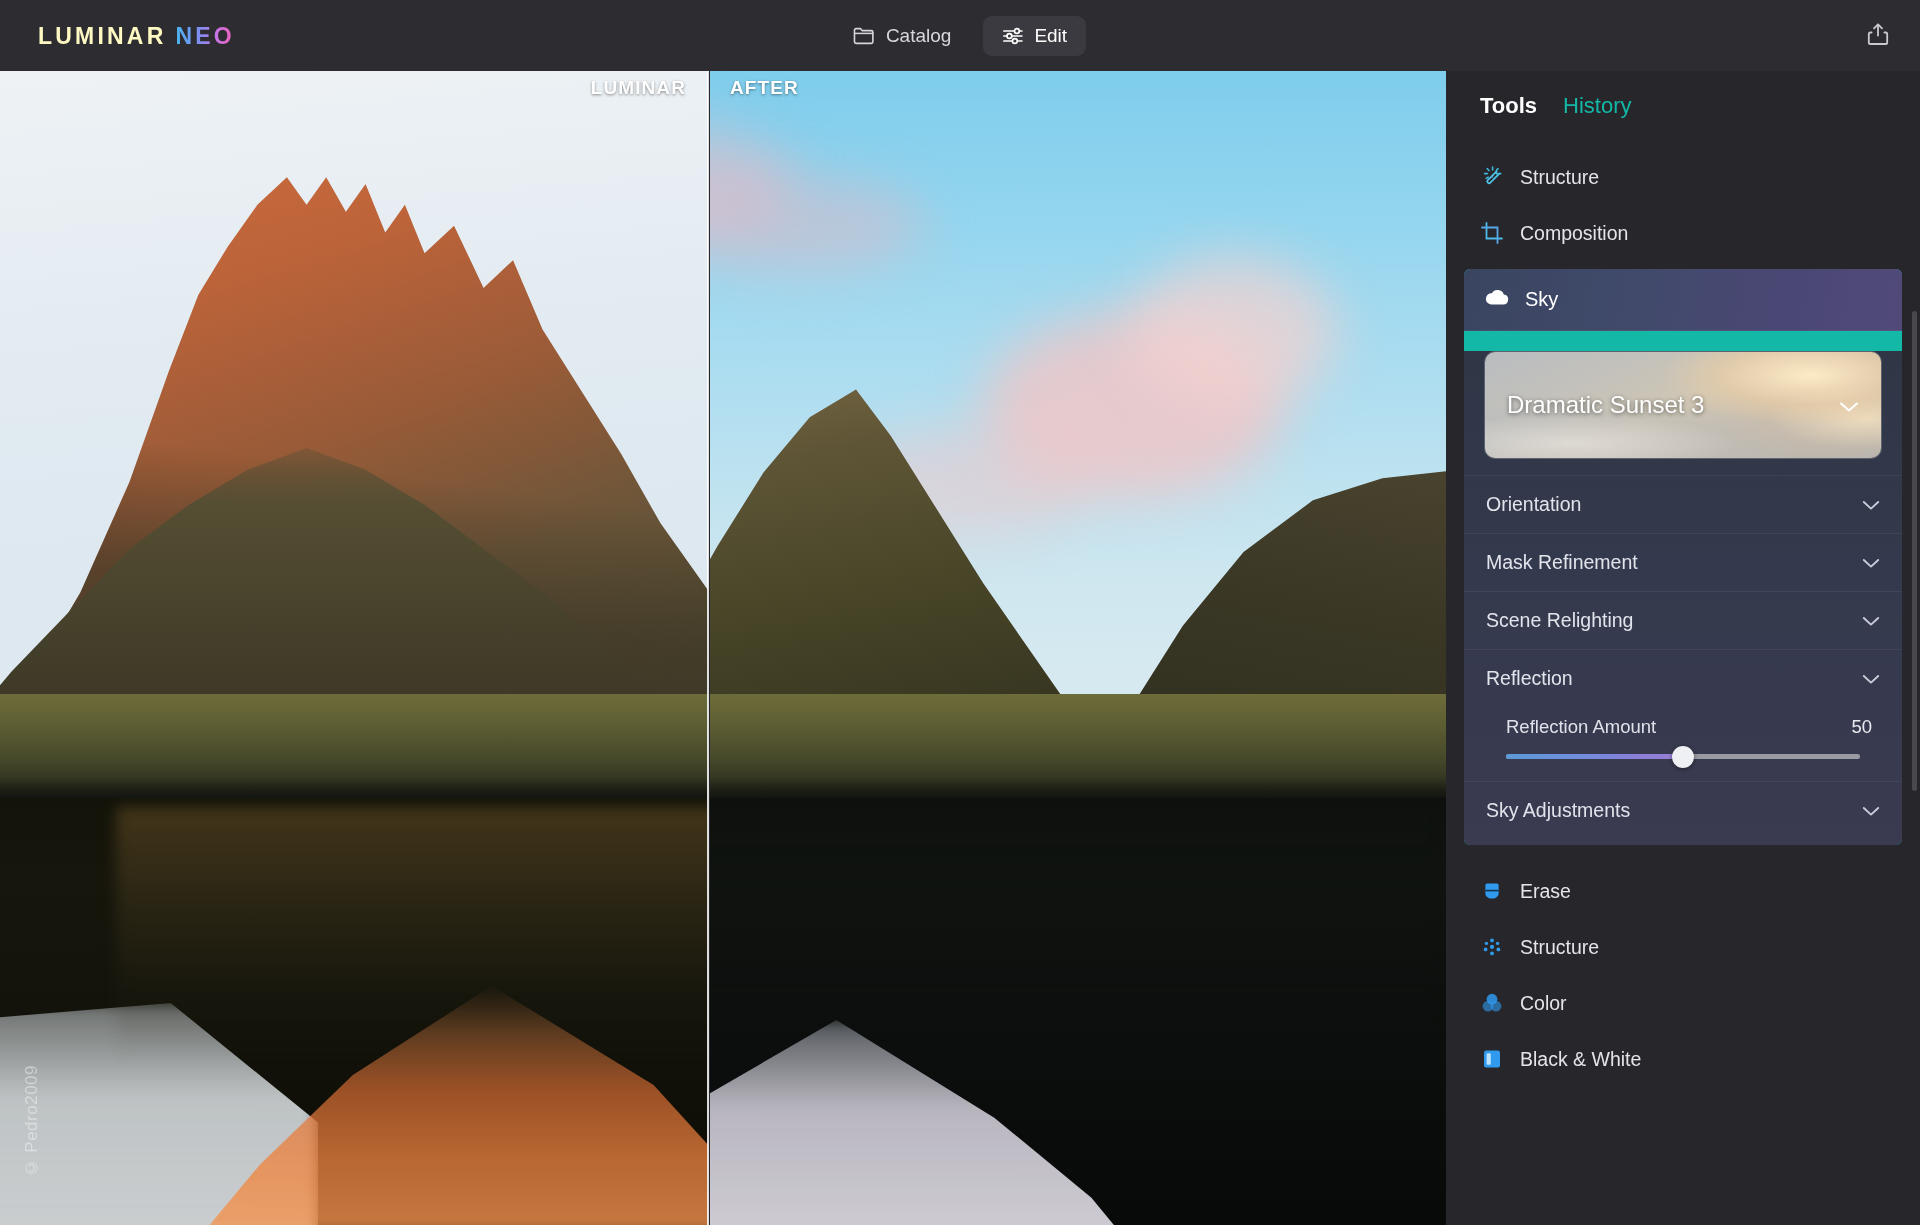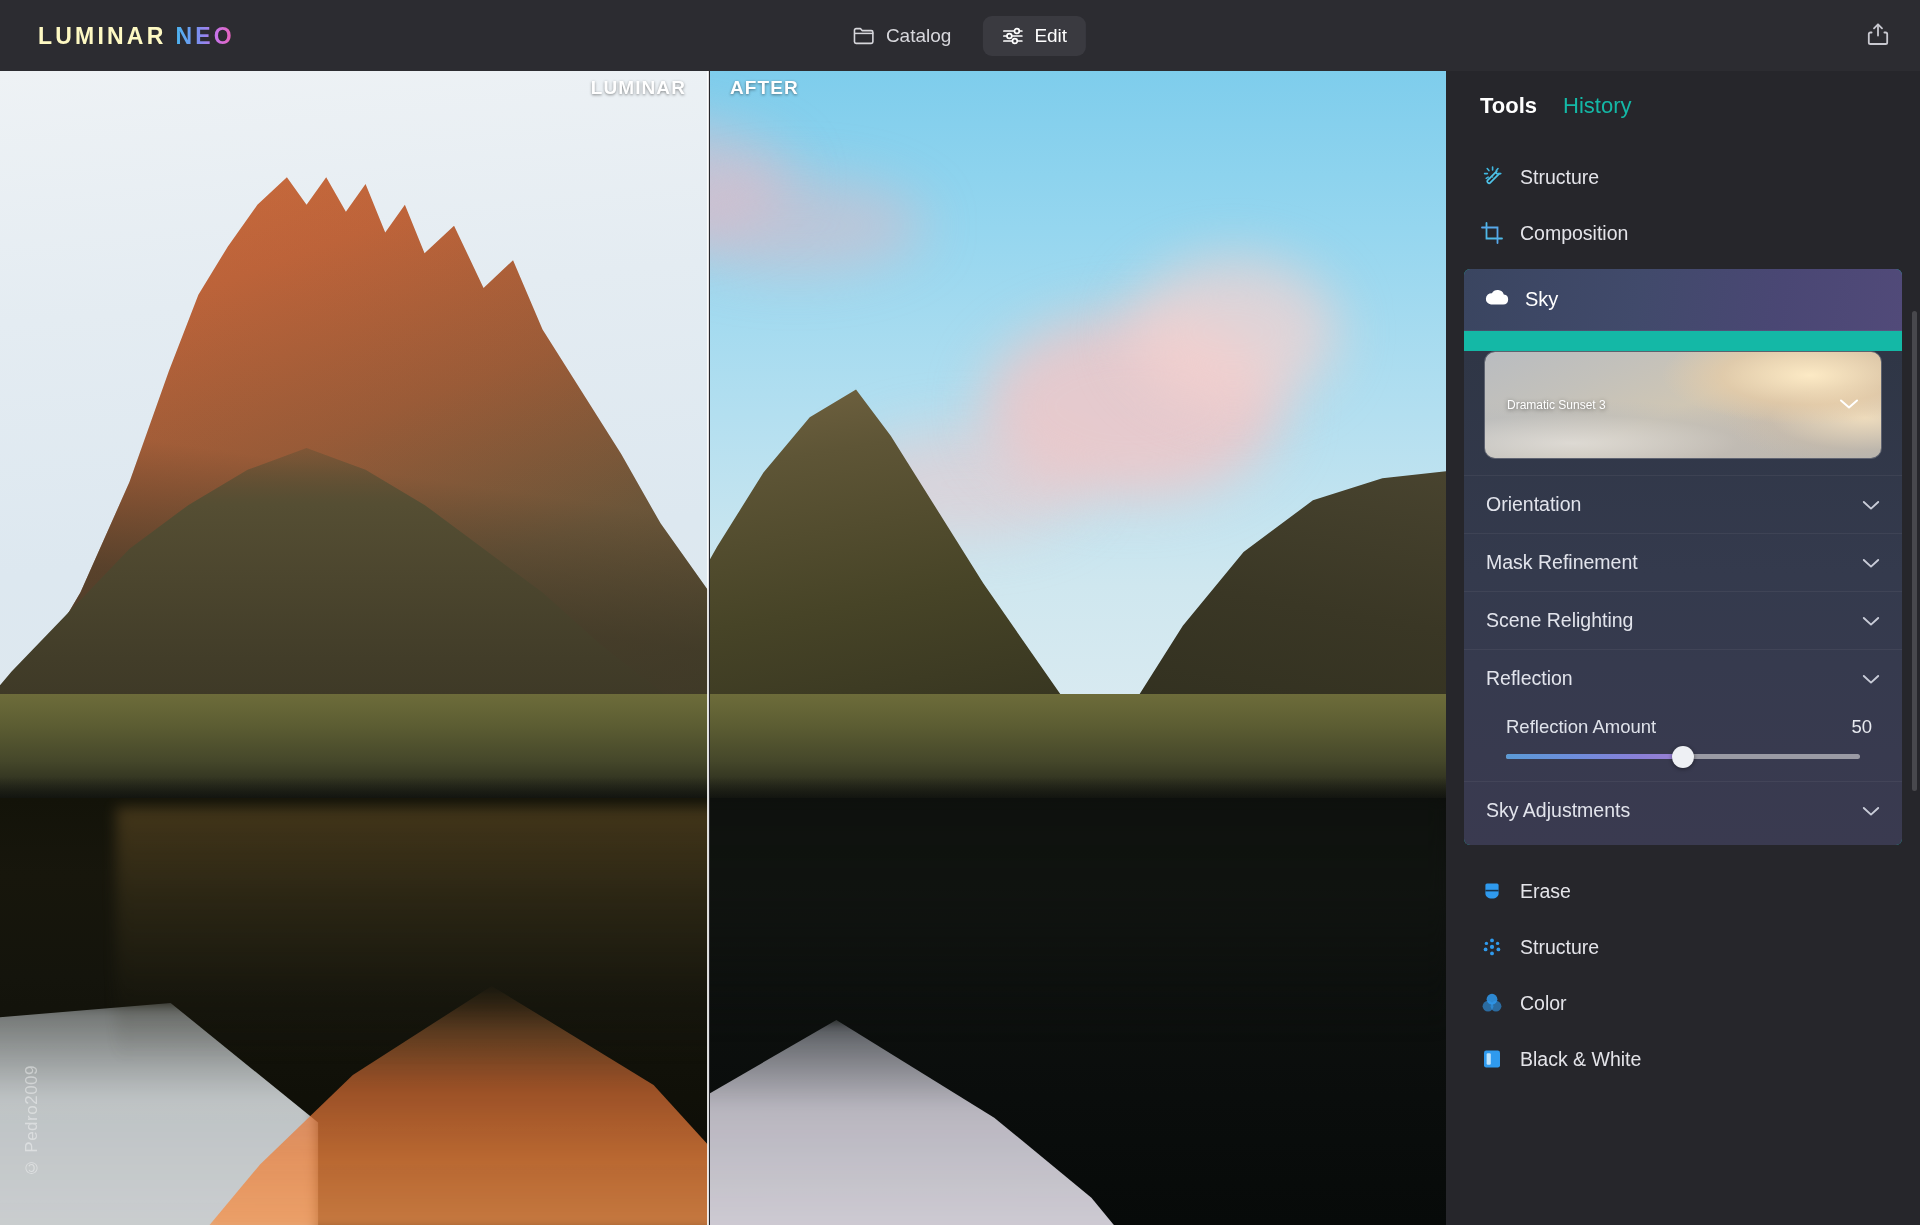--- a/index.html
+++ b/index.html
@@ -200,21 +200,21 @@
   #presetthumb {
     position:absolute; inset:0;
     background:
       radial-gradient(ellipse 48% 60% at 82% 22%, rgba(255,236,198,.95) 0%, rgba(236,206,164,.6) 46%, rgba(176,172,168,0) 78%),
       radial-gradient(ellipse 40% 50% at 96% 62%, rgba(246,226,192,.85) 0%, rgba(206,190,170,.35) 60%, rgba(180,180,180,0) 90%),
       radial-gradient(ellipse 70% 44% at 22% 86%, rgba(228,226,224,.7) 0%, rgba(180,184,190,.3) 60%, rgba(160,168,178,0) 92%),
       linear-gradient(155deg,#b9bcc0 0%,#c3c1bb 26%,#cfc6b4 50%,#c6bcae 72%,#b3b2ae 100%);
   }
   #presetrow {
     position:absolute; inset:0; display:flex; align-items:center; justify-content:space-between;
-    padding: 0 22px; color:#fff; font-size:12px;
+    padding: 0 22px; color:#fff; font-size:24px;
     text-shadow: 0 1px 4px rgba(0,0,0,.55);
   }
 
   .acc {
     height:58px; display:flex; align-items:center; justify-content:space-between;
     padding: 0 22px 0 22px; color:#e2e4ec; font-size:19.5px; cursor:pointer;
     border-top: 1px solid rgba(255,255,255,.055);
   }
   .sliderblock { padding: 8px 24px 22px 24px; border-top: 1px solid rgba(255,255,255,.0); }
   .sliderhead { display:flex; align-items:center; justify-content:space-between; margin-bottom:16px; }

